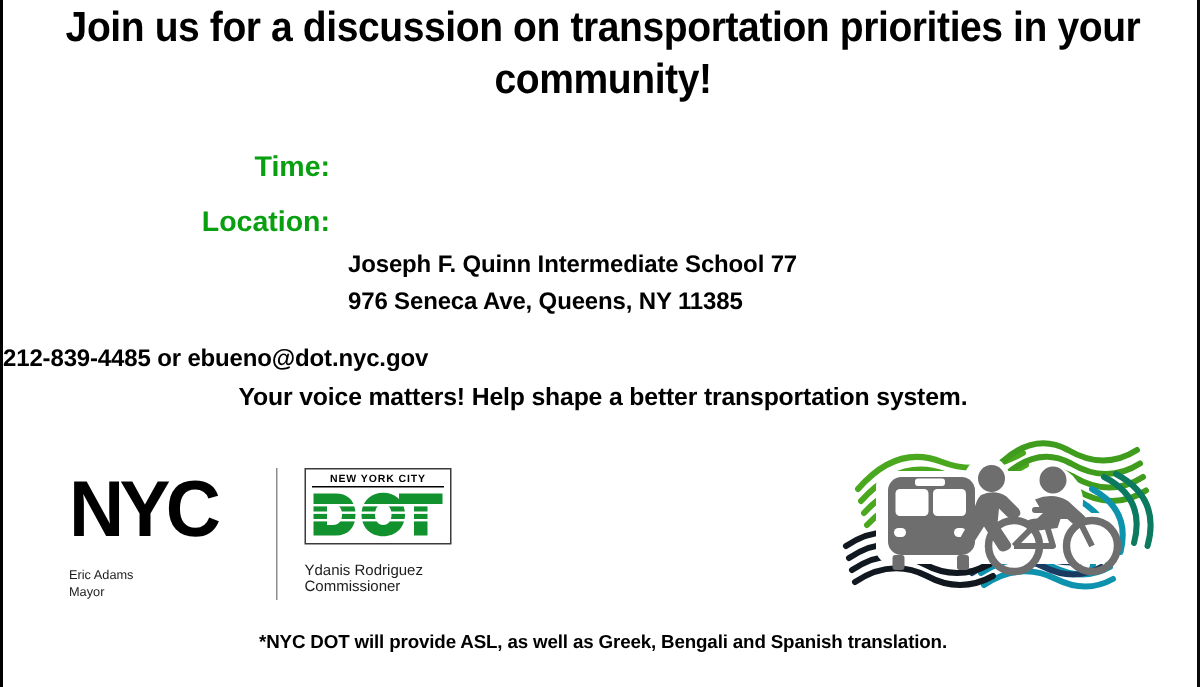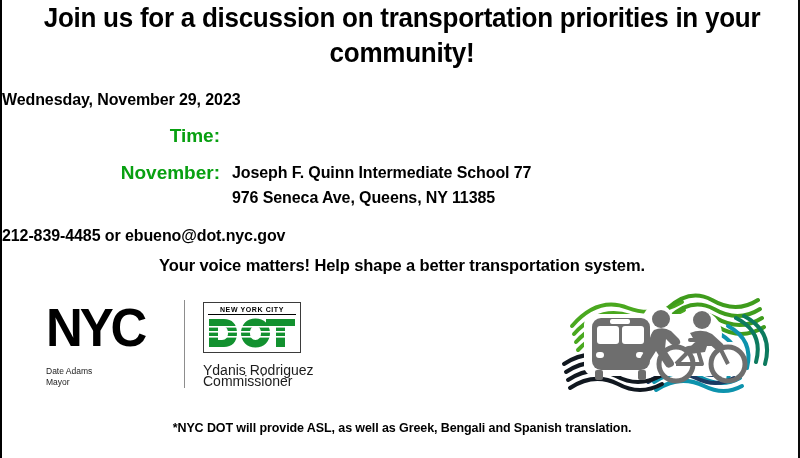--- a/index.html
+++ b/index.html
@@ -66,42 +66,42 @@
     flex: 0 0 auto;
     font-weight: bold;
     font-size: 16px;
     line-height: 24px;
     color: #000000;
     white-space: pre-line;
     letter-spacing: -0.1px;
   }
   .row-location { margin-bottom: 14px; }
   .row-location .row-label { line-height: 25px; }
-  .row-location .row-value { line-height: 25px; }
+  .row-location .row-value { line-height: 25px; margin-top: 28px; }
 
   
   .tagline {
     position: absolute;
     top: 256px;
     left: 0;
     width: 800px;
     text-align: center;
     font-weight: bold;
     font-size: 16.5px;
     color: #000000;
     letter-spacing: -0.1px;
   }
 
   
   .logo-band {
     position: absolute;
-    top: 300px;
+    top: 312px;
     left: 44px;
     display: flex;
-    align-items: center;
+    align-items: flex-start;
   }
   .nyc-block {
     width: 130px;
   }
   .nyc-wordmark {
     font-family: "Liberation Sans", sans-serif;
     font-weight: bold;
     font-size: 49px;
     line-height: 52px;
     letter-spacing: -3px;
@@ -144,21 +144,21 @@
     margin-bottom: 3px;
     white-space: nowrap;
   }
   .dot-letters {
     position: relative;
     height: 30px;
   }
   .dot-letters svg { display: block; }
   .dot-sub {
     margin-top: 12px;
-    font-size: 14px;
+    font-size: 10px;
     line-height: 11px;
     color: #1c1c1c;
     white-space: pre-line;
   }
 
   
   .transport-graphic {
     position: absolute;
     left: 548px;
     top: 286px;
@@ -183,46 +183,45 @@
 </head>
 <body>
 
 <div id="flyer">
 
   <div class="headline">Join us for a discussion on transportation priorities in your community!</div>
 
   <div class="details">
 
     <div class="row">
-      <div class="row-value">Wednesday, November 29, 2023</div>
     </div>
 
     <div class="row">
       <div class="row-label">Time:</div>
     </div>
 
     <div class="row row-location">
-      <div class="row-label">November:</div>
+      <div class="row-label">Location:</div>
       <div class="row-value">Joseph F. Quinn Intermediate School 77
 976 Seneca Ave, Queens, NY 11385</div>
     </div>
 
     <div class="row">
       <div class="row-value">212-839-4485 or ebueno@dot.nyc.gov</div>
     </div>
 
   </div>
 
   <div class="tagline">Your voice matters! Help shape a better transportation system.</div>
 
   <div class="logo-band">
 
     <div class="nyc-block">
       <div class="nyc-wordmark">NYC</div>
-      <div class="nyc-sub">Date Adams
+      <div class="nyc-sub">Eric Adams
 Mayor</div>
     </div>
 
     <div class="logo-divider"></div>
 
     <div class="dot-block">
       <div class="dot-mark">
         <div class="dot-nyc-line">NEW YORK CITY</div>
         <div class="dot-letters">
           <svg width="88" height="30" viewBox="0 0 88 30" aria-hidden="true">

